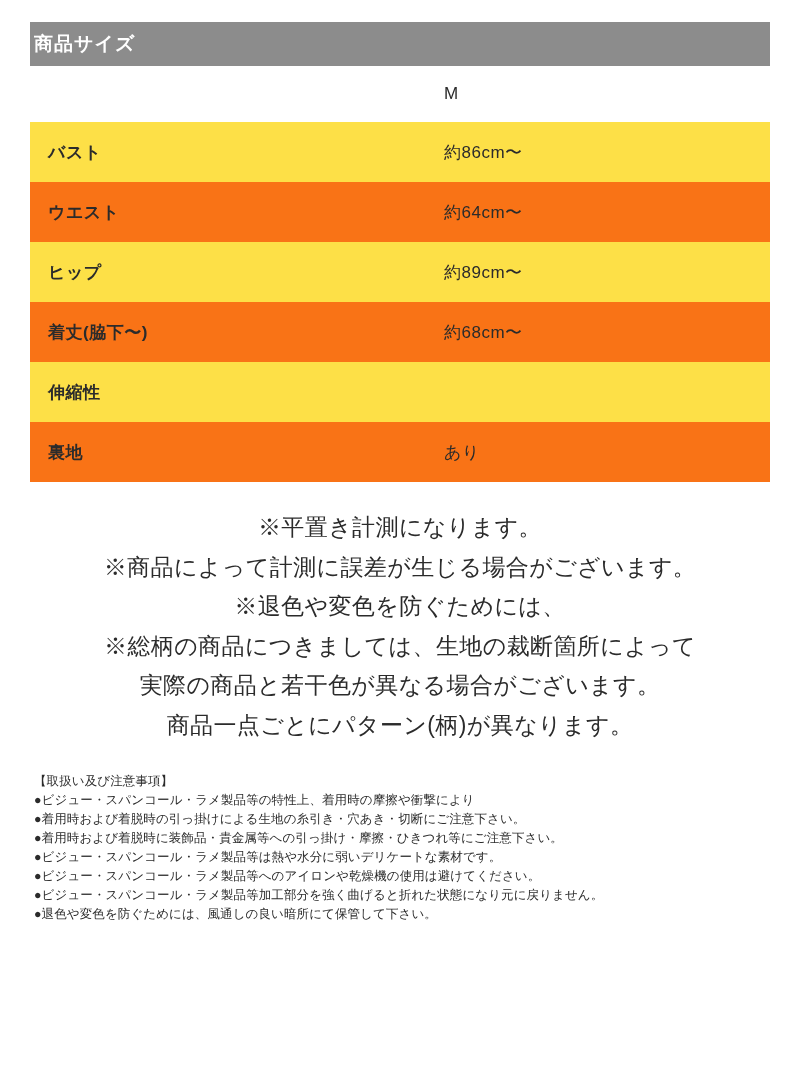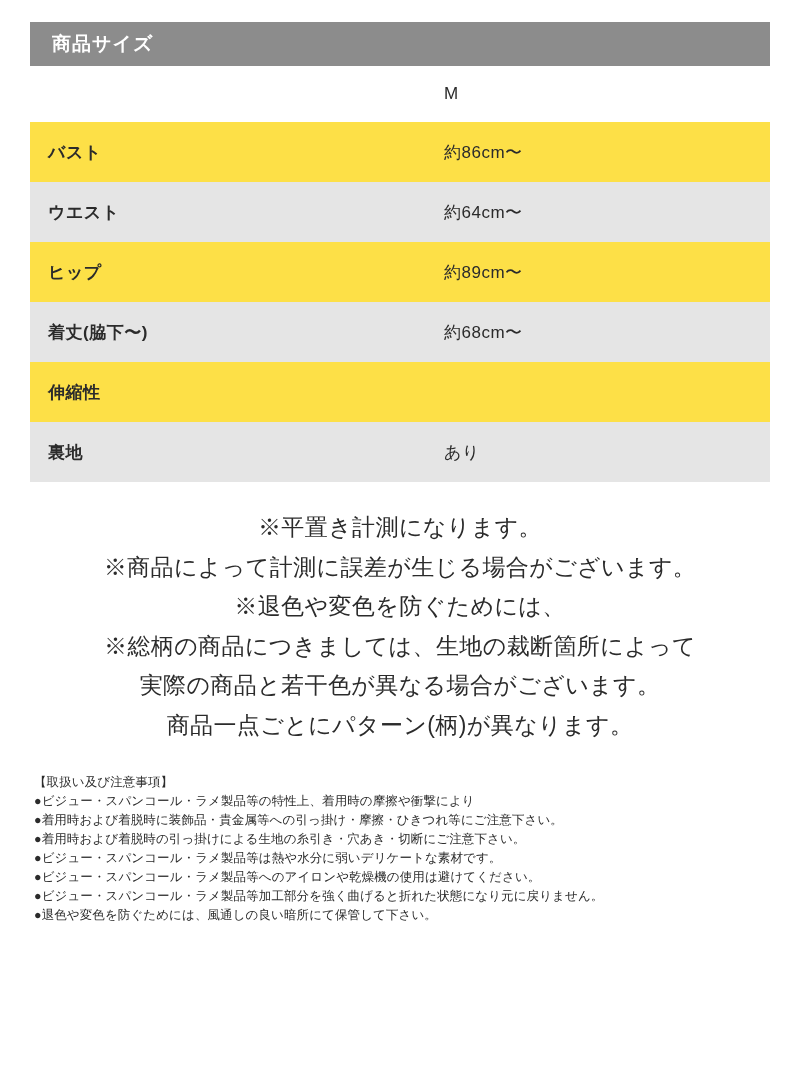--- a/index.html
+++ b/index.html
@@ -22,21 +22,21 @@
     padding: 0 0 0 0;
   }
   
   .size-header {
     margin: 22px 30px 0 30px;
     background: #8c8c8c;
     color: #ffffff;
     height: 44px;
     display: flex;
     align-items: center;
-    padding-left: 22px;
+    padding-left: 4px;
     box-sizing: border-box;
   }
   .size-header .title {
     font-size: 19px;
     font-weight: bold;
     letter-spacing: 1px;
   }
   
   .size-table {
     margin: 0 30px;
@@ -54,21 +54,21 @@
     width: 390px;
     padding-left: 18px;
     font-weight: bold;
     letter-spacing: 0.5px;
   }
   .size-table td.value {
     padding-left: 6px;
     font-weight: normal;
     letter-spacing: 0.5px;
   }
-  .size-table tr.odd td { background: #e5e5e5; }
+  .size-table tr.odd td { background: #f97316; }
   .size-table tr.even td { background: #fde047; }
   .size-table tr.head td {
     height: 56px;
     background: #ffffff;
     font-weight: normal;
   }
   .size-table tr.head td.value {
     font-size: 17px;
   }
   
@@ -82,21 +82,21 @@
   }
   .notes div { white-space: nowrap; }
   
   .caution {
     margin: 28px 0 0 34px;
     font-size: 12.5px;
     line-height: 1.52;
     color: #2b2b2b;
     letter-spacing: 0.1px;
   }
-  .caution div { white-space: nowrap; }
+  .caution div { white-space: nowrap; font-family: Liberation Mono, monospace; }
 </style>
 </head>
 <body>
 
 <div class="page">
 
   <div class="size-header">
     <span class="title">商品サイズ</span>
   </div>
 
@@ -138,21 +138,21 @@
     <div>※商品によって計測に誤差が生じる場合がございます。</div>
     <div>※退色や変色を防ぐためには、</div>
     <div>※総柄の商品につきましては、生地の裁断箇所によって</div>
     <div>実際の商品と若干色が異なる場合がございます。</div>
     <div>商品一点ごとにパターン(柄)が異なります。</div>
   </div>
 
   <div class="caution">
     <div>【取扱い及び注意事項】</div>
     <div>●ビジュー・スパンコール・ラメ製品等の特性上、着用時の摩擦や衝撃により</div>
+    <div>●着用時および着脱時の引っ掛けによる生地の糸引き・穴あき・切断にご注意下さい。</div>
     <div>●着用時および着脱時に装飾品・貴金属等への引っ掛け・摩擦・ひきつれ等にご注意下さい。</div>
-    <div>●着用時および着脱時の引っ掛けによる生地の糸引き・穴あき・切断にご注意下さい。</div>
     <div>●ビジュー・スパンコール・ラメ製品等は熱や水分に弱いデリケートな素材です。</div>
     <div>●ビジュー・スパンコール・ラメ製品等へのアイロンや乾燥機の使用は避けてください。</div>
     <div>●ビジュー・スパンコール・ラメ製品等加工部分を強く曲げると折れた状態になり元に戻りません。</div>
     <div>●退色や変色を防ぐためには、風通しの良い暗所にて保管して下さい。</div>
   </div>
 
 </div>
 
 </body></html>

